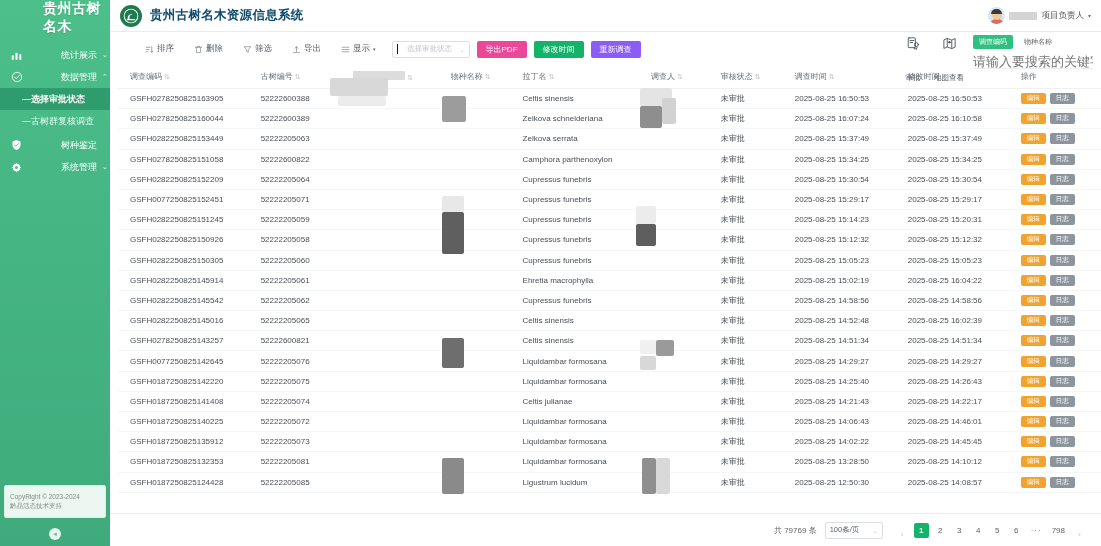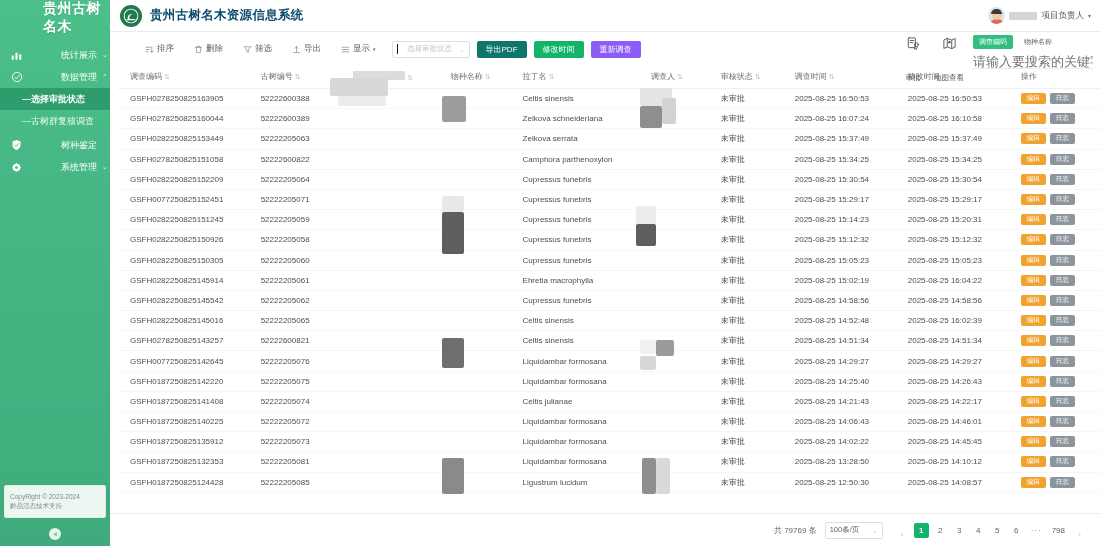--- a/index.html
+++ b/index.html
@@ -99,21 +99,21 @@
     width:78px; height:17px; border:1px solid #dcdfe6; border-radius:2px;
     display:flex; align-items:center; padding:0 4px; margin-left:6px;
     font-size:7.5px; color:#c0c4cc; background:#fff; cursor:pointer;
   }
   .tb-select .val { flex:1; border-left:1px solid #0f172a; padding-left:2px;text-align:center; }
   .tb-select .arrow { font-size:6px; color:#c0c4cc; }
   .pill {
     height:17px; border-radius:2px; display:flex; align-items:center; justify-content:center;
     padding:0 9px; font-size:8px; color:#fff; margin-left:7px; cursor:pointer; white-space:nowrap;
   }
-  .pill.disabled { background:#0f766e; cursor:default; }
+  .pill.disabled { background:#ec4899; cursor:default; }
   .pill.green { background:#13b46a; }
   .pill.orange { background:#8b5cf6; }
 
   .toolbar-right {
     position:absolute; right:8px; top:2px; display:flex; align-items:flex-start; gap:0;
   }
   .icon-action {
     width:36px; display:flex; flex-direction:column; align-items:center; gap:18px;
     cursor:pointer; color:#4a5159; padding-top:2px;
   }

